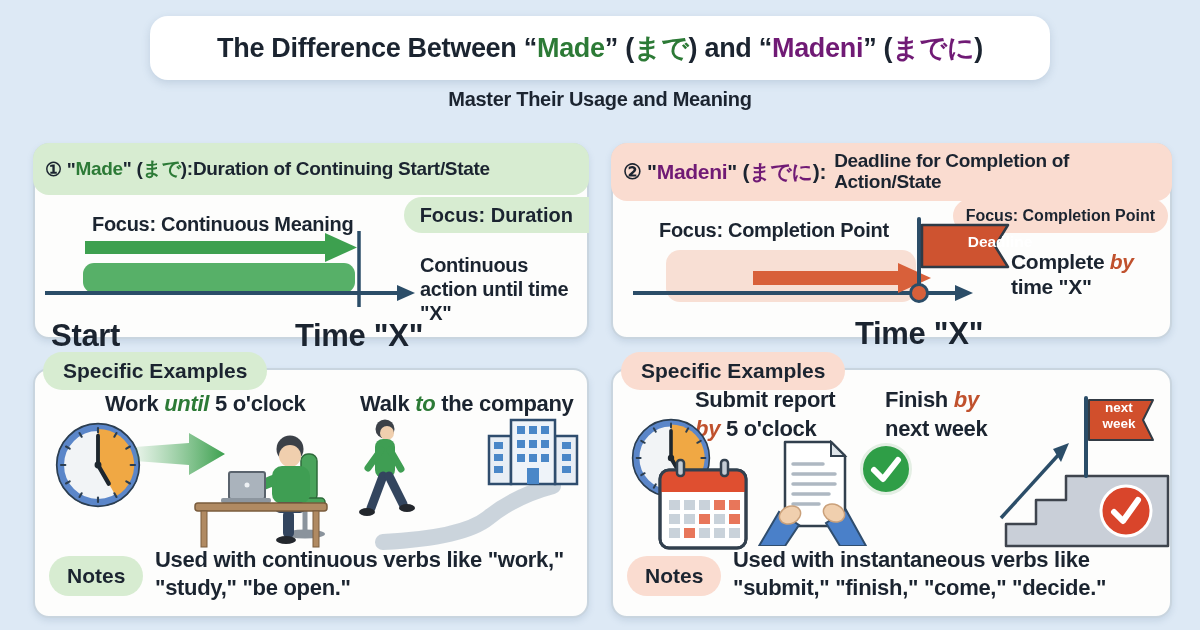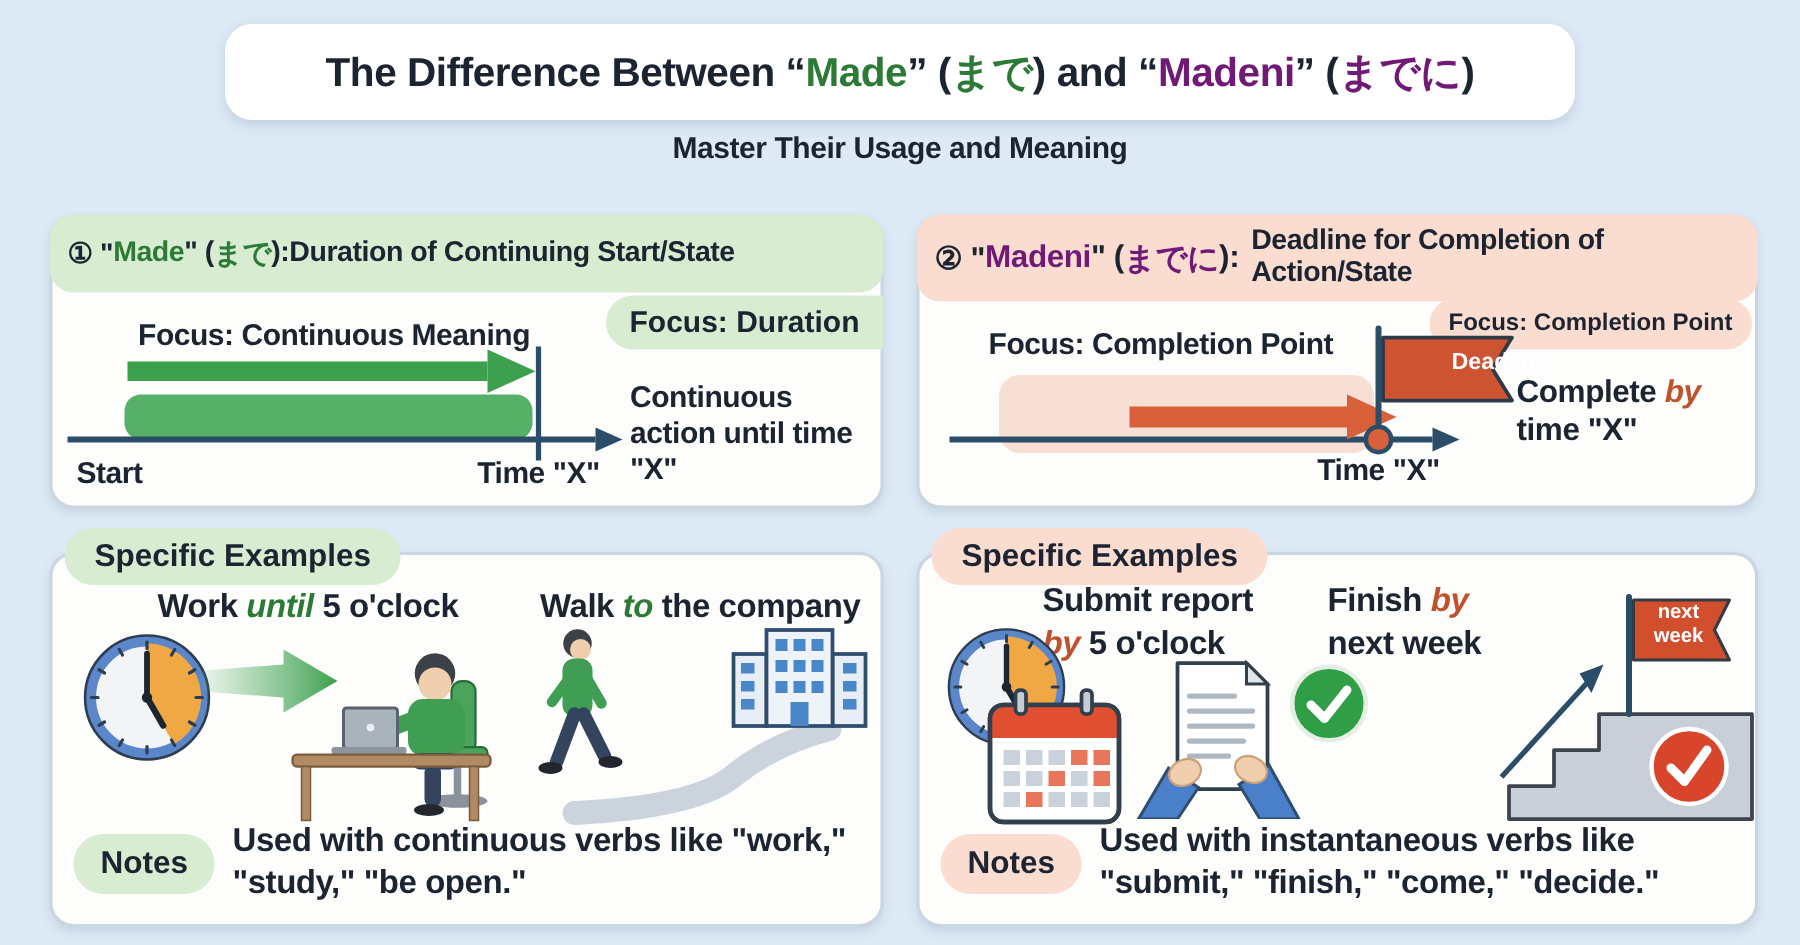--- a/index.html
+++ b/index.html
@@ -22,21 +22,21 @@
   .band.pink{background:#fadcd0;height:58px;font-size:21px;letter-spacing:-.3px;}
   .badge{position:absolute;border-radius:19px;display:flex;align-items:center;justify-content:center;text-align:right;}
   .badge.green{background:#d7ecd1;right:-2px;top:52px;height:36px;font-size:20px;padding:0 16px;border-radius:19px 0 0 19px;}
   .badge.pink{background:#fadcd0;right:2px;top:54px;height:34px;font-size:16px;padding:0 13px;}
   .pill{position:absolute;border-radius:20px;display:flex;align-items:center;justify-content:center;z-index:3;}
   .pill.green{background:#d7ecd1;}
   .pill.pink{background:#fadcd0;}
   .tab-pill{left:8px;top:-18px;height:38px;padding:0 20px;font-size:21px;}
   .note-pill{left:14px;top:186px;height:40px;padding:0 18px;font-size:21px;}
   .diag-label{position:absolute;font-size:20px;letter-spacing:-.3px;white-space:nowrap;}
-  .axis-label{position:absolute;font-size:20px;letter-spacing:-.3px;}
+  .axis-label{position:absolute;font-size:31px;letter-spacing:-.3px;margin-top:13px;}
   .side-note{position:absolute;font-size:20px;line-height:1.2;letter-spacing:-.3px;}
   .ex-head{position:absolute;font-size:22px;text-align:left;line-height:1.3;letter-spacing:-.3px;}
   .notes-text{position:absolute;left:120px;top:176px;width:438px;font-size:22px;line-height:1.28;letter-spacing:-.3px;}
   .flag-text{position:absolute;color:#ffffff;text-align:center;}
   svg{display:block;}
 </style>
 </head>
 <body>
 
 <div id="canvas">

